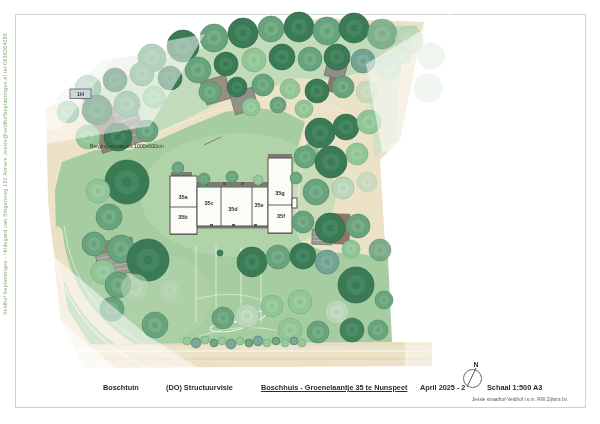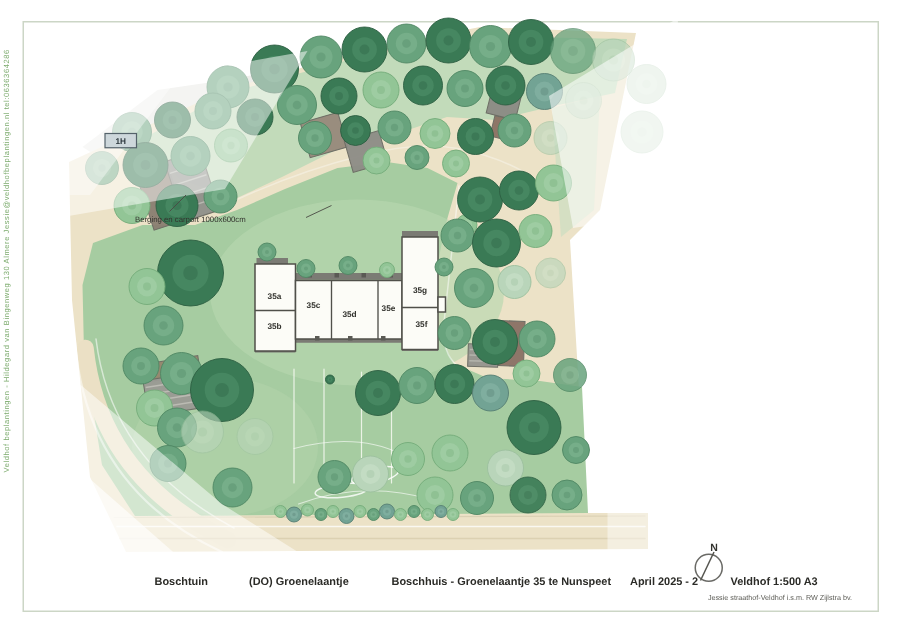--- a/index.html
+++ b/index.html
@@ -4,21 +4,21 @@
 <style>
   html,body{margin:0;padding:0;background:#ffffff;font-family:"Liberation Sans",sans-serif;}
   #page{position:relative;width:600px;height:424px;background:#ffffff;overflow:hidden;padding-left:20px;}
   #frame{position:absolute;left:15px;top:14px;width:569px;height:392px;border:1px solid #ccd6c6;}
   #sidebar-text{position:absolute;left:-143px;top:160px;width:300px;height:10px;
     transform:rotate(-90deg);font-size:5px;letter-spacing:.4px;color:#7cab6d;white-space:nowrap;}
   #plan{position:absolute;left:0;top:0;width:600px;height:424px;}
   .f-item{position:absolute;top:383px;font-size:7.3px;font-weight:600;color:#2b2b27;white-space:nowrap;}
   .f-project{left:103px;}
   .f-phase{left:166px;}
-  .f-subject{left:261px;}
+  .f-subject{left:261px;text-decoration:underline;}
   .f-date{left:420px;}
   .f-scale{left:487px;}
   #credit{position:absolute;top:397px;right:52px;font-size:4.8px;color:#5d5d57;white-space:nowrap;}
 </style>
 </head>
 <body>
 
 <div id="page">
   <div id="frame"></div>
   <div id="sidebar-text">Veldhof beplantingen - Hildegard van Bingenweg 130 Almere    Jessie@veldhofbeplantingen.nl    tel:0636364286</div>
@@ -650,18 +650,18 @@
         <text x="80.5" y="96.3" text-anchor="middle" font-size="5.5" font-weight="700" fill="#2c373d" font-family="Liberation Sans, sans-serif">1H</text>
       </g>
       <g>
         <circle cx="472.5" cy="378.5" r="9" fill="none" stroke="#6a6a66" stroke-width="1"></circle>
         <line x1="467" y1="387" x2="476" y2="368" stroke="#55554f" stroke-width="1"></line>
         <text x="476" y="367" text-anchor="middle" font-size="7" font-weight="600" fill="#33332e" font-family="Liberation Sans, sans-serif">N</text>
       </g>
     </svg>
 
   <span class="f-item f-project">Boschtuin</span>
-  <span class="f-item f-phase">(DO) Groenelaantje</span>
+  <span class="f-item f-phase">(DO) Structuurvisie</span>
   <span class="f-item f-subject">Boschhuis - Groenelaantje 35 te Nunspeet</span>
   <span class="f-item f-date">April 2025 - 2</span>
-  <span class="f-item f-scale">Veldhof 1:500  A3</span>
+  <span class="f-item f-scale">Schaal 1:500  A3</span>
   <span id="credit">Jessie straathof-Veldhof i.s.m. RW Zijlstra bv.</span>
 </div>
 
 </body></html>

